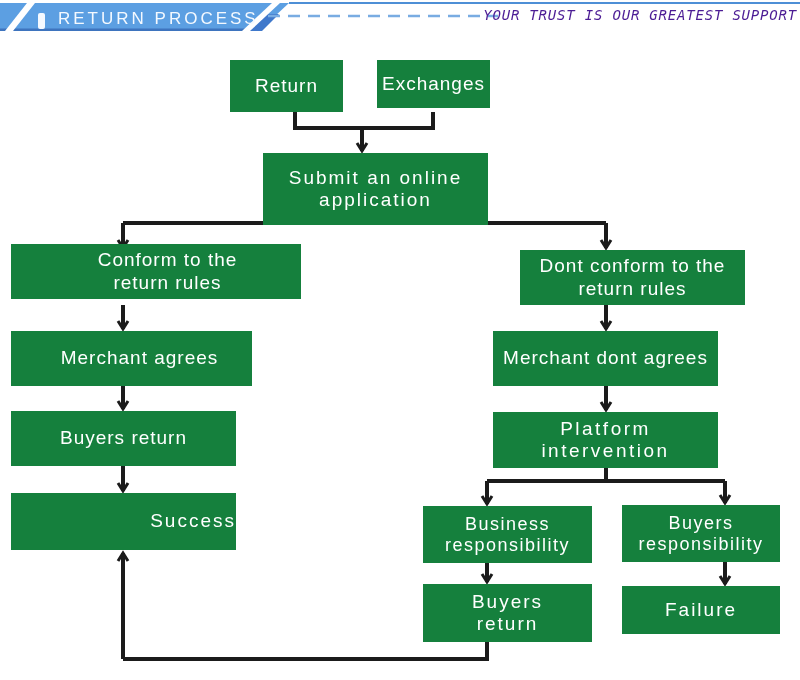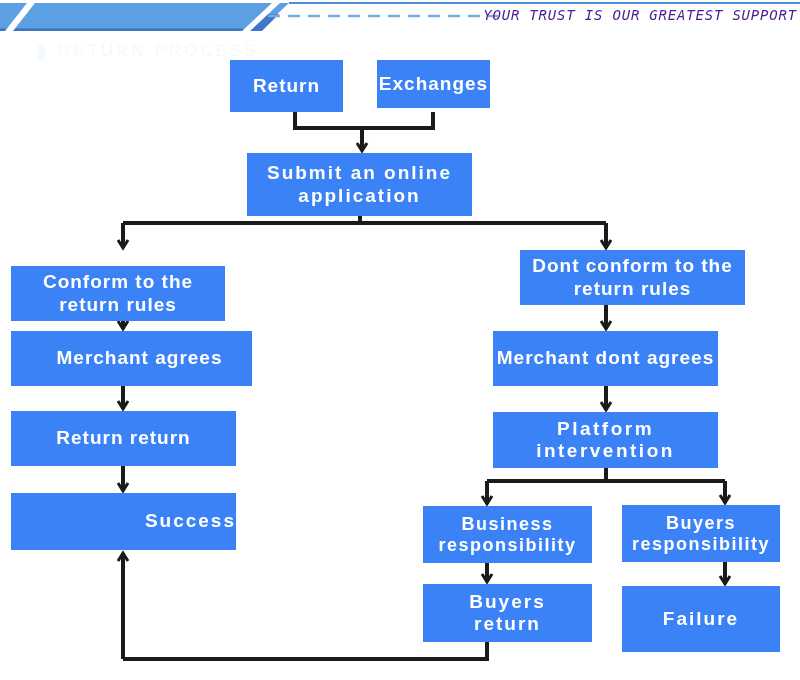--- a/index.html
+++ b/index.html
@@ -1,29 +1,29 @@
 <!DOCTYPE html>
 <html><head>
 <meta charset="utf-8">
 <style>
   html,body{margin:0;padding:0;background:#ffffff;}
   .page{position:relative;width:800px;height:680px;background:#ffffff;overflow:hidden;
         font-family:"Liberation Sans",sans-serif;}
   
   .header{position:absolute;left:0;top:0;width:800px;height:40px;}
   .header-svg{position:absolute;left:0;top:0;}
-  .title-row{position:absolute;left:38px;top:9px;display:flex;align-items:flex-end;gap:13px;margin-top:32px;}
+  .title-row{position:absolute;left:38px;top:9px;display:flex;align-items:flex-end;gap:13px;}
   .title-marker{width:7px;height:16px;background:#f4f9ff;border-radius:2px;}
   .page-title{color:#f4f9ff;font-size:17px;letter-spacing:3px;font-weight:400;}
   .tagline{position:absolute;right:3px;top:7px;color:#4c1d95;font-style:italic;
            font-family:"DejaVu Sans Mono",monospace;font-size:14px;letter-spacing:0.8px;}
   
   .connectors{position:absolute;left:0;top:0;}
-  .node{position:absolute;background:#3b82f6;color:#ffffff;display:flex;flex-direction:column;
-        align-items:center;justify-content:center;text-align:center;font-weight:bold;
+  .node{position:absolute;background:#15803d;color:#ffffff;display:flex;flex-direction:column;
+        align-items:center;justify-content:center;text-align:center;font-weight:normal;
         font-size:19px;line-height:1.16;letter-spacing:1px;}
   .node .line{display:block;}
   .ls2{letter-spacing:2px;}
   .ls25{letter-spacing:2.5px;}
   .ls15{letter-spacing:1.5px;}
 </style>
 </head>
 <body>
 
 <div class="page">
@@ -86,45 +86,45 @@
   </svg>
 
   <div class="node" style="left:230px;top:60px;width:113px;height:52px;">
     <span class="line">Return</span>
   </div>
 
   <div class="node" style="left:377px;top:60px;width:113px;height:48px;">
     <span class="line">Exchanges</span>
   </div>
 
-  <div class="node ls2" style="left:247px;top:153px;width:225px;height:63px;">
+  <div class="node ls2" style="left:263px;top:153px;width:225px;height:72px;">
     <span class="line">Submit an online</span>
     <span class="line">application</span>
   </div>
 
-  <div class="node" style="left:11px;top:266px;width:214px;height:55px;">
+  <div class="node" style="left:11px;top:244px;width:267px;height:55px;padding-left:23px;">
     <span class="line">Conform to the</span>
     <span class="line">return rules</span>
   </div>
 
   <div class="node" style="left:520px;top:250px;width:225px;height:55px;">
     <span class="line">Dont conform to the</span>
     <span class="line">return rules</span>
   </div>
 
   <div class="node" style="left:11px;top:331px;width:225px;height:55px;padding-left:16px;">
     <span class="line">Merchant agrees</span>
   </div>
 
   <div class="node" style="left:493px;top:331px;width:225px;height:55px;">
     <span class="line">Merchant dont agrees</span>
   </div>
 
   <div class="node" style="left:11px;top:411px;width:225px;height:55px;">
-    <span class="line">Return return</span>
+    <span class="line">Buyers return</span>
   </div>
 
   <div class="node ls25" style="left:493px;top:412px;width:225px;height:56px;align-items:center;">
     <span class="line">Platform</span>
     <span class="line">intervention</span>
   </div>
 
   <div class="node ls2" style="left:11px;top:493px;width:225px;height:57px;align-items:flex-end;">
     <span class="line">Success</span>
   </div>
@@ -137,17 +137,17 @@
   <div class="node ls15" style="left:622px;top:505px;width:158px;height:57px;font-size:18px;">
     <span class="line">Buyers</span>
     <span class="line">responsibility</span>
   </div>
 
   <div class="node ls2" style="left:423px;top:584px;width:169px;height:58px;">
     <span class="line">Buyers</span>
     <span class="line">return</span>
   </div>
 
-  <div class="node ls2" style="left:622px;top:586px;width:158px;height:66px;">
+  <div class="node ls2" style="left:622px;top:586px;width:158px;height:48px;">
     <span class="line">Failure</span>
   </div>
 
 </div>
 
 </body></html>

